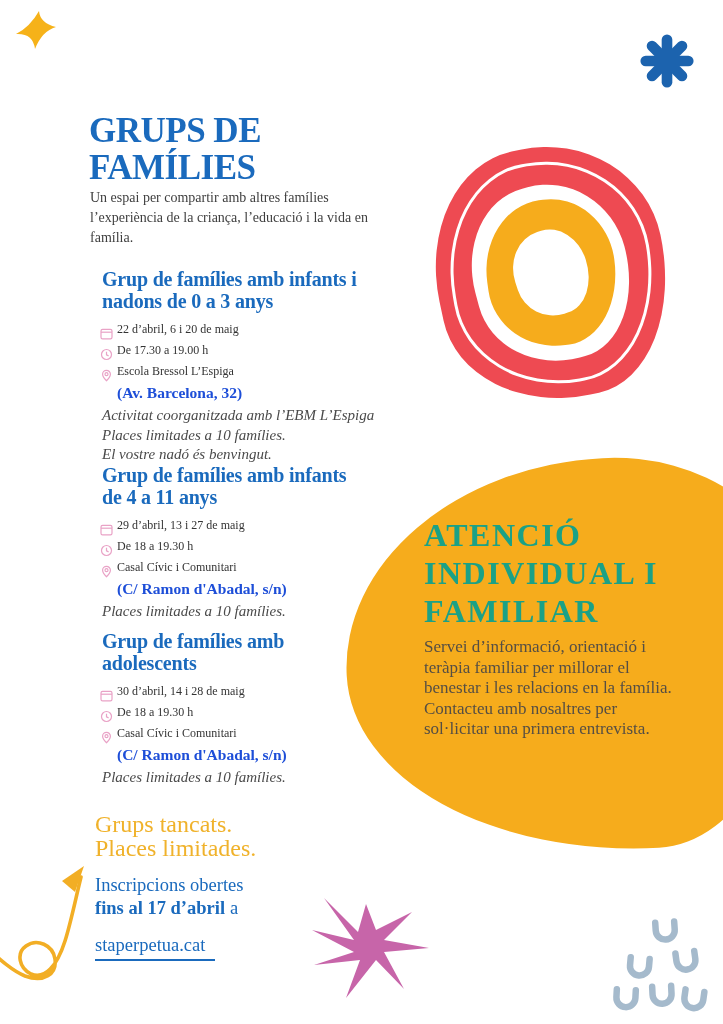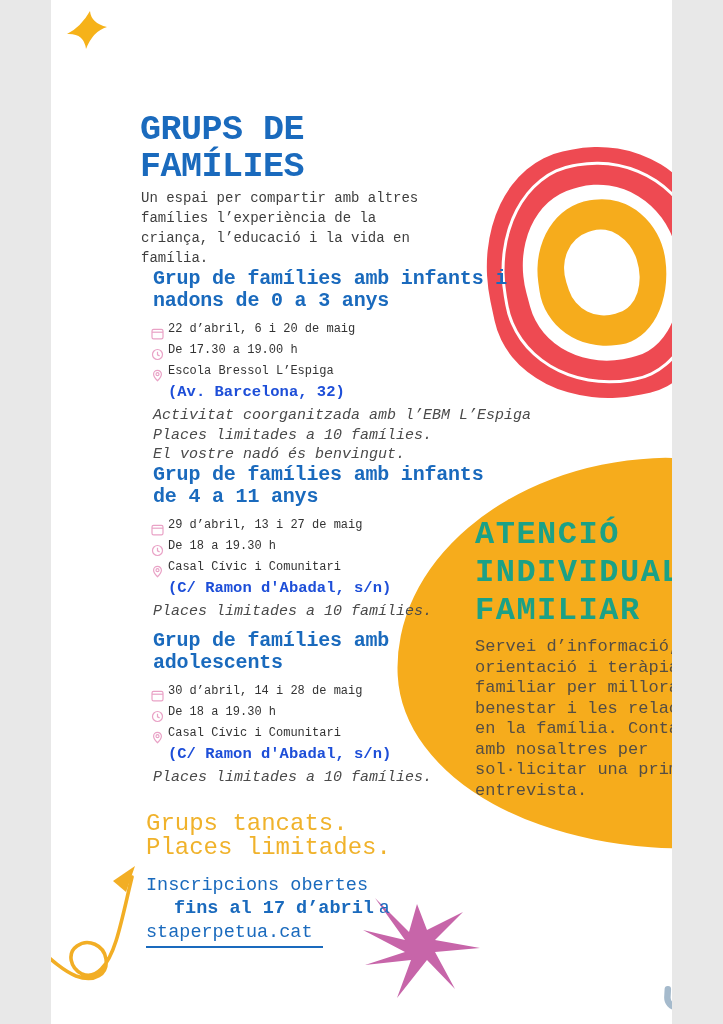--- a/index.html
+++ b/index.html
@@ -1,18 +1,18 @@
 <!DOCTYPE html>
 <html><head>
 <meta charset="utf-8">
 <style>
   html,body{margin:0;padding:0;background:#e8e8e8;}
   #page{
-    position:relative;width:621px;height:1024px;background:#ffffff;
-    overflow:hidden;font-family:Liberation Mono, monospace;
+    position:relative;width:723px;height:1024px;background:#ffffff;
+    overflow:hidden;font-family:Liberation Serif, serif;
     margin:0 auto;
   }
   .abs{position:absolute;}
   
   #main-title{left:89px;top:112px;color:#1a6abd;font-weight:bold;
     font-size:35px;line-height:37px;letter-spacing:-0.5px;z-index:2;}
   #intro{left:90px;top:188px;width:285px;color:#3e3e3e;font-size:14px;line-height:20px;z-index:2;}
   .group{left:90px;z-index:2;width:330px;margin-left:12px;}
   #group-1{top:268px;}
   #group-2{top:464px;}
@@ -25,24 +25,24 @@
   .notes{margin-top:3px;font-style:italic;color:#4a4a4a;font-size:15px;line-height:19.5px;white-space:nowrap;}
   
   #blob{left:346px;top:460px;width:452px;height:392px;background:#f6ac1c;
     border-radius:59% 41% 33% 67% / 52% 38% 62% 48%;transform:rotate(-3deg);z-index:1;}
   #attention{left:424px;top:516px;z-index:2;}
   #attention .att-heading{color:#1ba186;font-weight:bold;font-size:32px;line-height:38px;letter-spacing:1.5px;}
   #attention .att-body{margin-top:7px;width:252px;color:#554e44;font-size:17px;line-height:20.5px;}
   
   #closed{left:95px;top:812px;color:#f0b22b;font-size:24px;line-height:24px;z-index:2;}
   #signup{left:95px;top:874px;color:#1a6abd;font-size:18.5px;line-height:23px;z-index:2;}
-  #signup .b{font-weight:bold;margin-left:28px;}
+  #signup .b{font-weight:bold;}
   #signup .sp{margin-left:5px;}
   #signup a{color:#1a6abd;text-decoration:none;border-bottom:2px solid #1a6abd;
-    padding:0 10px 2px 0;cursor:pointer;display:inline-block;margin-top:1px;}
+    padding:0 10px 2px 0;cursor:pointer;display:inline-block;margin-top:14px;}
   
   #rings{left:436px;top:146px;width:230px;height:254px;transform:rotate(-12deg);z-index:0;}
   #rings>div{position:absolute;left:50%;top:50%;}
   .r-red{width:100%;height:100%;background:#ee4a52;border-radius:46% 54% 42% 58%/54% 46% 58% 42%;transform:translate(-50%,-50%);}
   .r-line{width:85%;height:86%;border:3px solid #ffffff;border-radius:46% 54% 44% 56%/54% 46% 56% 44%;transform:translate(-50%,-50%) rotate(2deg);}
   .r-gap{width:68%;height:70%;background:#ffffff;border-radius:48% 52% 44% 56%/52% 48% 56% 44%;transform:translate(-50%,-50%) rotate(-3deg);}
   .r-orange{width:56%;height:58%;background:#f6ac1c;border-radius:50% 50% 45% 55%/52% 48% 55% 45%;transform:translate(-50%,-50%) rotate(4deg);}
   .r-center{width:32%;height:34%;background:#ffffff;border-radius:52% 48% 47% 53%/50% 50% 55% 45%;transform:translate(-50%,-50%) rotate(-6deg);}
   
   #sparkle{left:16px;top:11px;z-index:1;}

